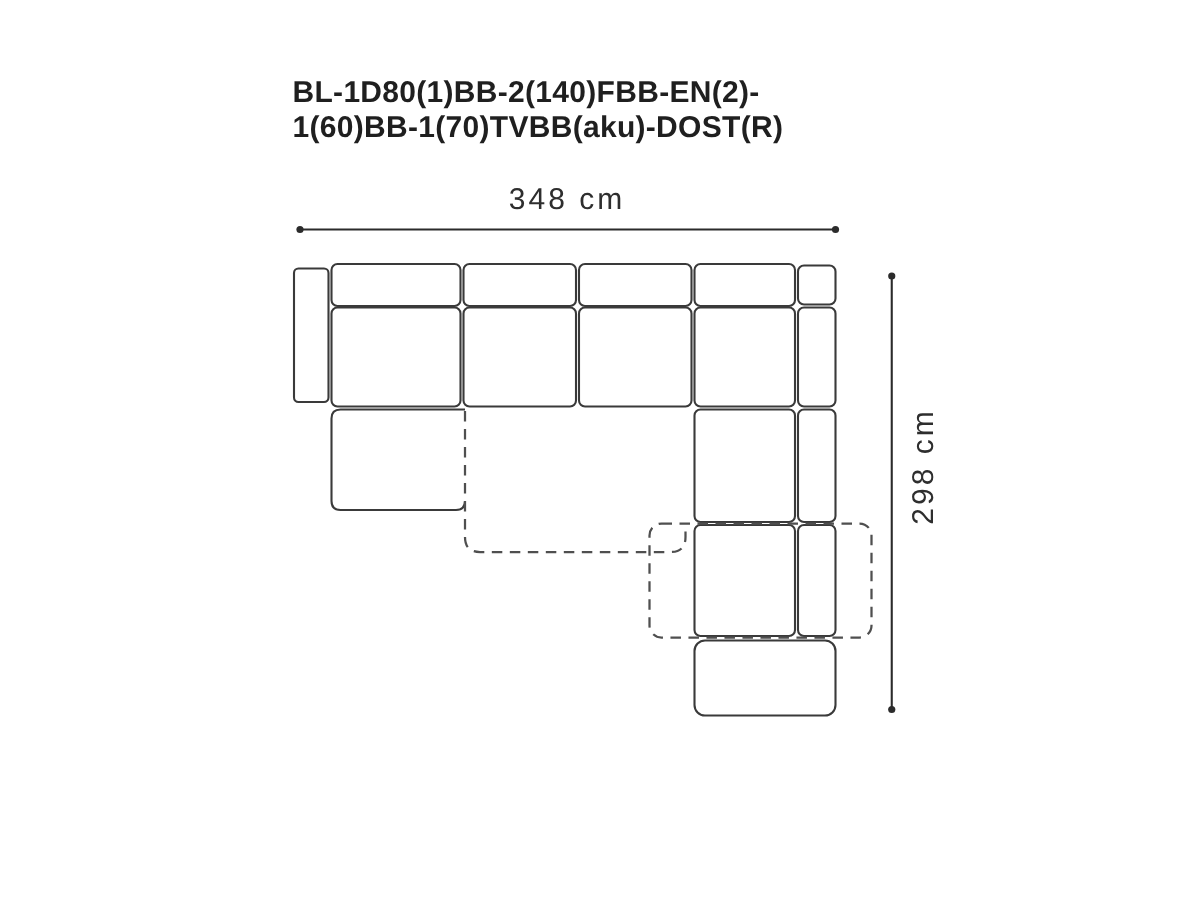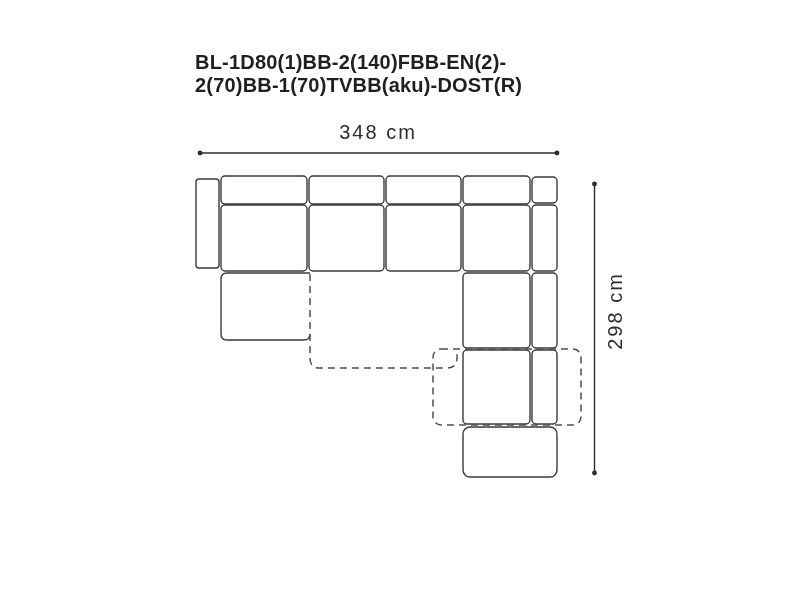--- a/index.html
+++ b/index.html
@@ -58,21 +58,21 @@
     fill: #2e2e2e;
   }
 </style>
 </head>
 <body>
 
 <div class="page">
 
   <div class="title-block">
     <div>BL-1D80(1)BB-2(140)FBB-EN(2)-</div>
-    <div>2(70)BB-1(70)TVBB(aku)-DOST(R)</div>
+    <div>1(60)BB-1(70)TVBB(aku)-DOST(R)</div>
   </div>
 
   <svg class="diagram" width="800" height="600" viewBox="0 0 800 600">
 
     <g>
       <line class="dim-line" x1="200" y1="153" x2="557" y2="153"></line>
       <circle class="dim-dot" cx="200" cy="153" r="2.4"></circle>
       <circle class="dim-dot" cx="557" cy="153" r="2.4"></circle>
       <text class="dim-label" x="378" y="139" text-anchor="middle">348 cm</text>
     </g>

